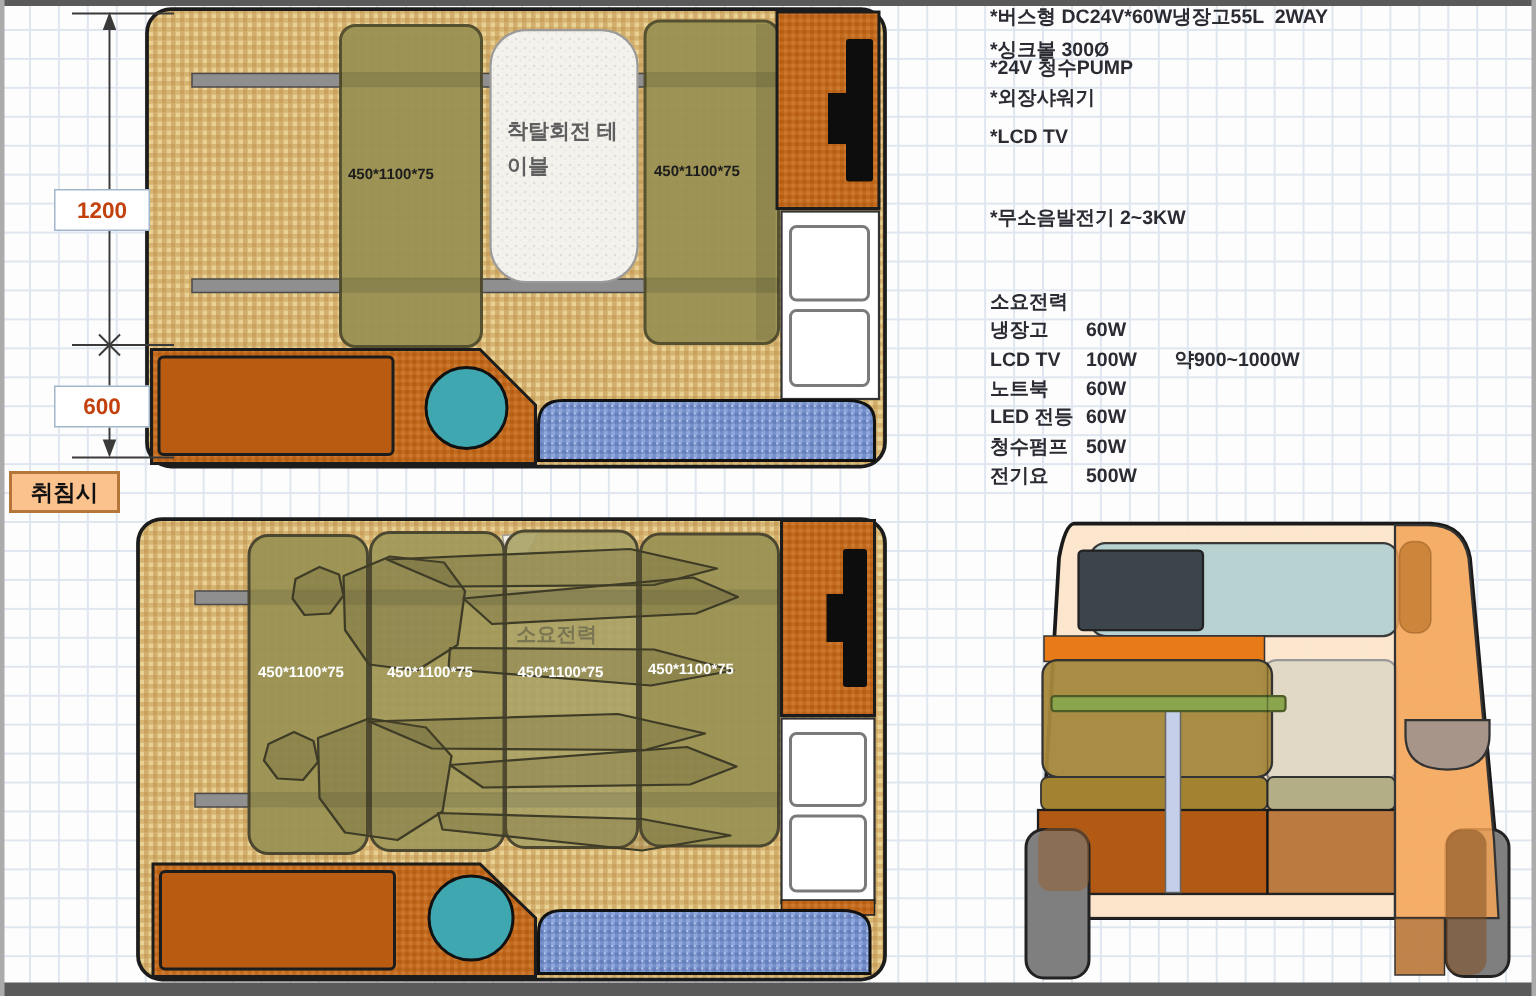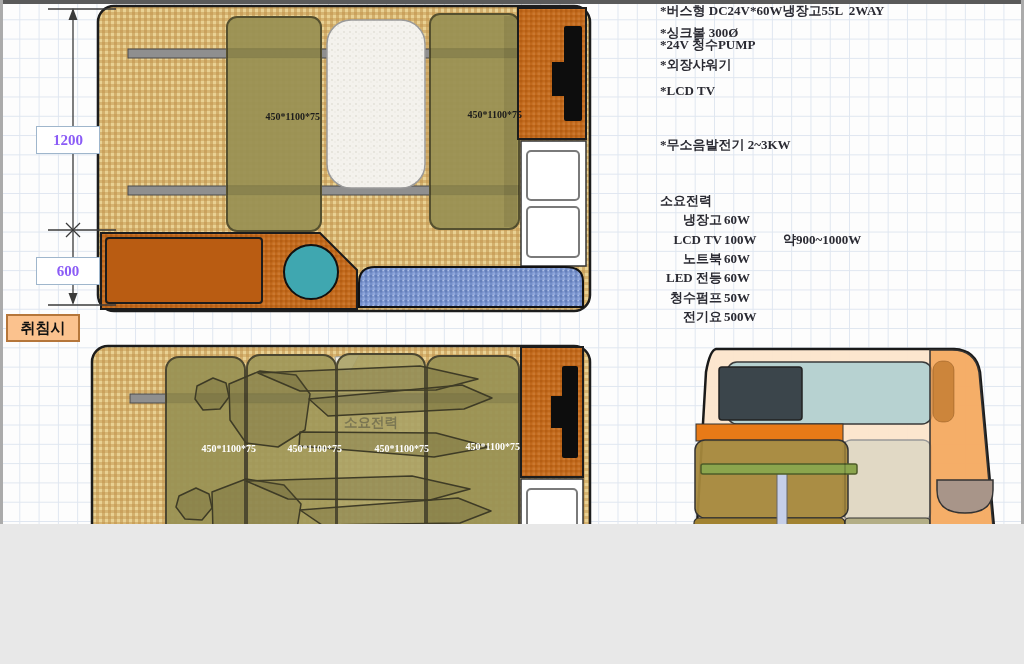--- a/index.html
+++ b/index.html
@@ -1,37 +1,36 @@
 <!DOCTYPE html>
 <html><head>
 <meta charset="utf-8">
 <style>
   html,body{margin:0;padding:0;background:#e8e8e8;}
   .canvas{
-    position:relative;width:1024px;height:524px;overflow:hidden;
+    position:relative;width:1024px;height:664px;overflow:hidden;
     background-color:#fdfdfd;
     background-image:
       linear-gradient(to right,#dfe6f0 1px,transparent 1px),
       linear-gradient(to bottom,#dfe6f0 1px,transparent 1px);
     background-size:19.3px 19.3px;
-    font-family:Liberation Serif, serif;
-    text-align:right;
+    font-family:Liberation Sans, sans-serif;
   }
   .edge{position:absolute;background:#5a5a5a;}
   .edge.left,.edge.right{background:#ababab;}
   .art{position:absolute;left:0;top:0;}
   .txt{position:absolute;white-space:pre;color:#2b2b33;font-size:13px;font-weight:600;line-height:17px;}
   .spec{left:660px;}
   .pw-label{left:660px;width:62px;}
   .pw-value{left:724px;}
   .pw-note{left:783px;}
   .dim-box{
     position:absolute;left:36px;width:62px;height:26px;background:#fff;
     border:1.5px solid #9fb6cc;display:flex;align-items:center;justify-content:center;
-    font-size:15px;font-weight:bold;color:#8b5cf6;
+    font-size:15px;font-weight:bold;color:#c2410c;
   }
   .mode-badge{
     position:absolute;left:6px;top:314px;width:70px;height:24px;
     background:#fbc28e;border:2px solid #b5763a;display:flex;align-items:center;justify-content:center;
     font-size:15px;font-weight:bold;color:#111;
   }
   .plan-label{
     position:absolute;font-size:10px;font-weight:bold;line-height:17px;
     overflow-wrap:anywhere;word-break:break-all;color:#1c1c1c;
   }
@@ -206,20 +205,21 @@
   <div class="txt pw-label" style="top:289px">청수펌프</div>
   <div class="txt pw-value" style="top:289px">50W</div>
   <div class="txt pw-label" style="top:308px">전기요</div>
   <div class="txt pw-value" style="top:308px">500W</div>
 
   <div class="dim-box" style="top:126px">1200</div>
   <div class="dim-box" style="top:257px">600</div>
   <div class="mode-badge">취침시</div>
 
   <div class="plan-label" style="left:232px;top:108px;width:88px">450*1100*75</div>
+  <div class="table-label" style="left:338px;top:76px;width:82px">착탈회전 테이블</div>
   <div class="plan-label" style="left:436px;top:106px;width:86px">450*1100*75</div>
 
   <div class="table-hint" style="left:344px;top:414px">소요전력</div>
   <div class="plan-label white" style="left:172px;top:440px;width:84px">450*1100*75</div>
   <div class="plan-label white" style="left:258px;top:440px;width:84px">450*1100*75</div>
   <div class="plan-label white" style="left:345px;top:440px;width:84px">450*1100*75</div>
   <div class="plan-label white" style="left:432px;top:438px;width:88px">450*1100*75</div>
 
   <div class="edge" style="left:0;top:0;width:1024px;height:4px"></div>
   <div class="edge" style="left:0;top:655px;width:1024px;height:9px"></div>

